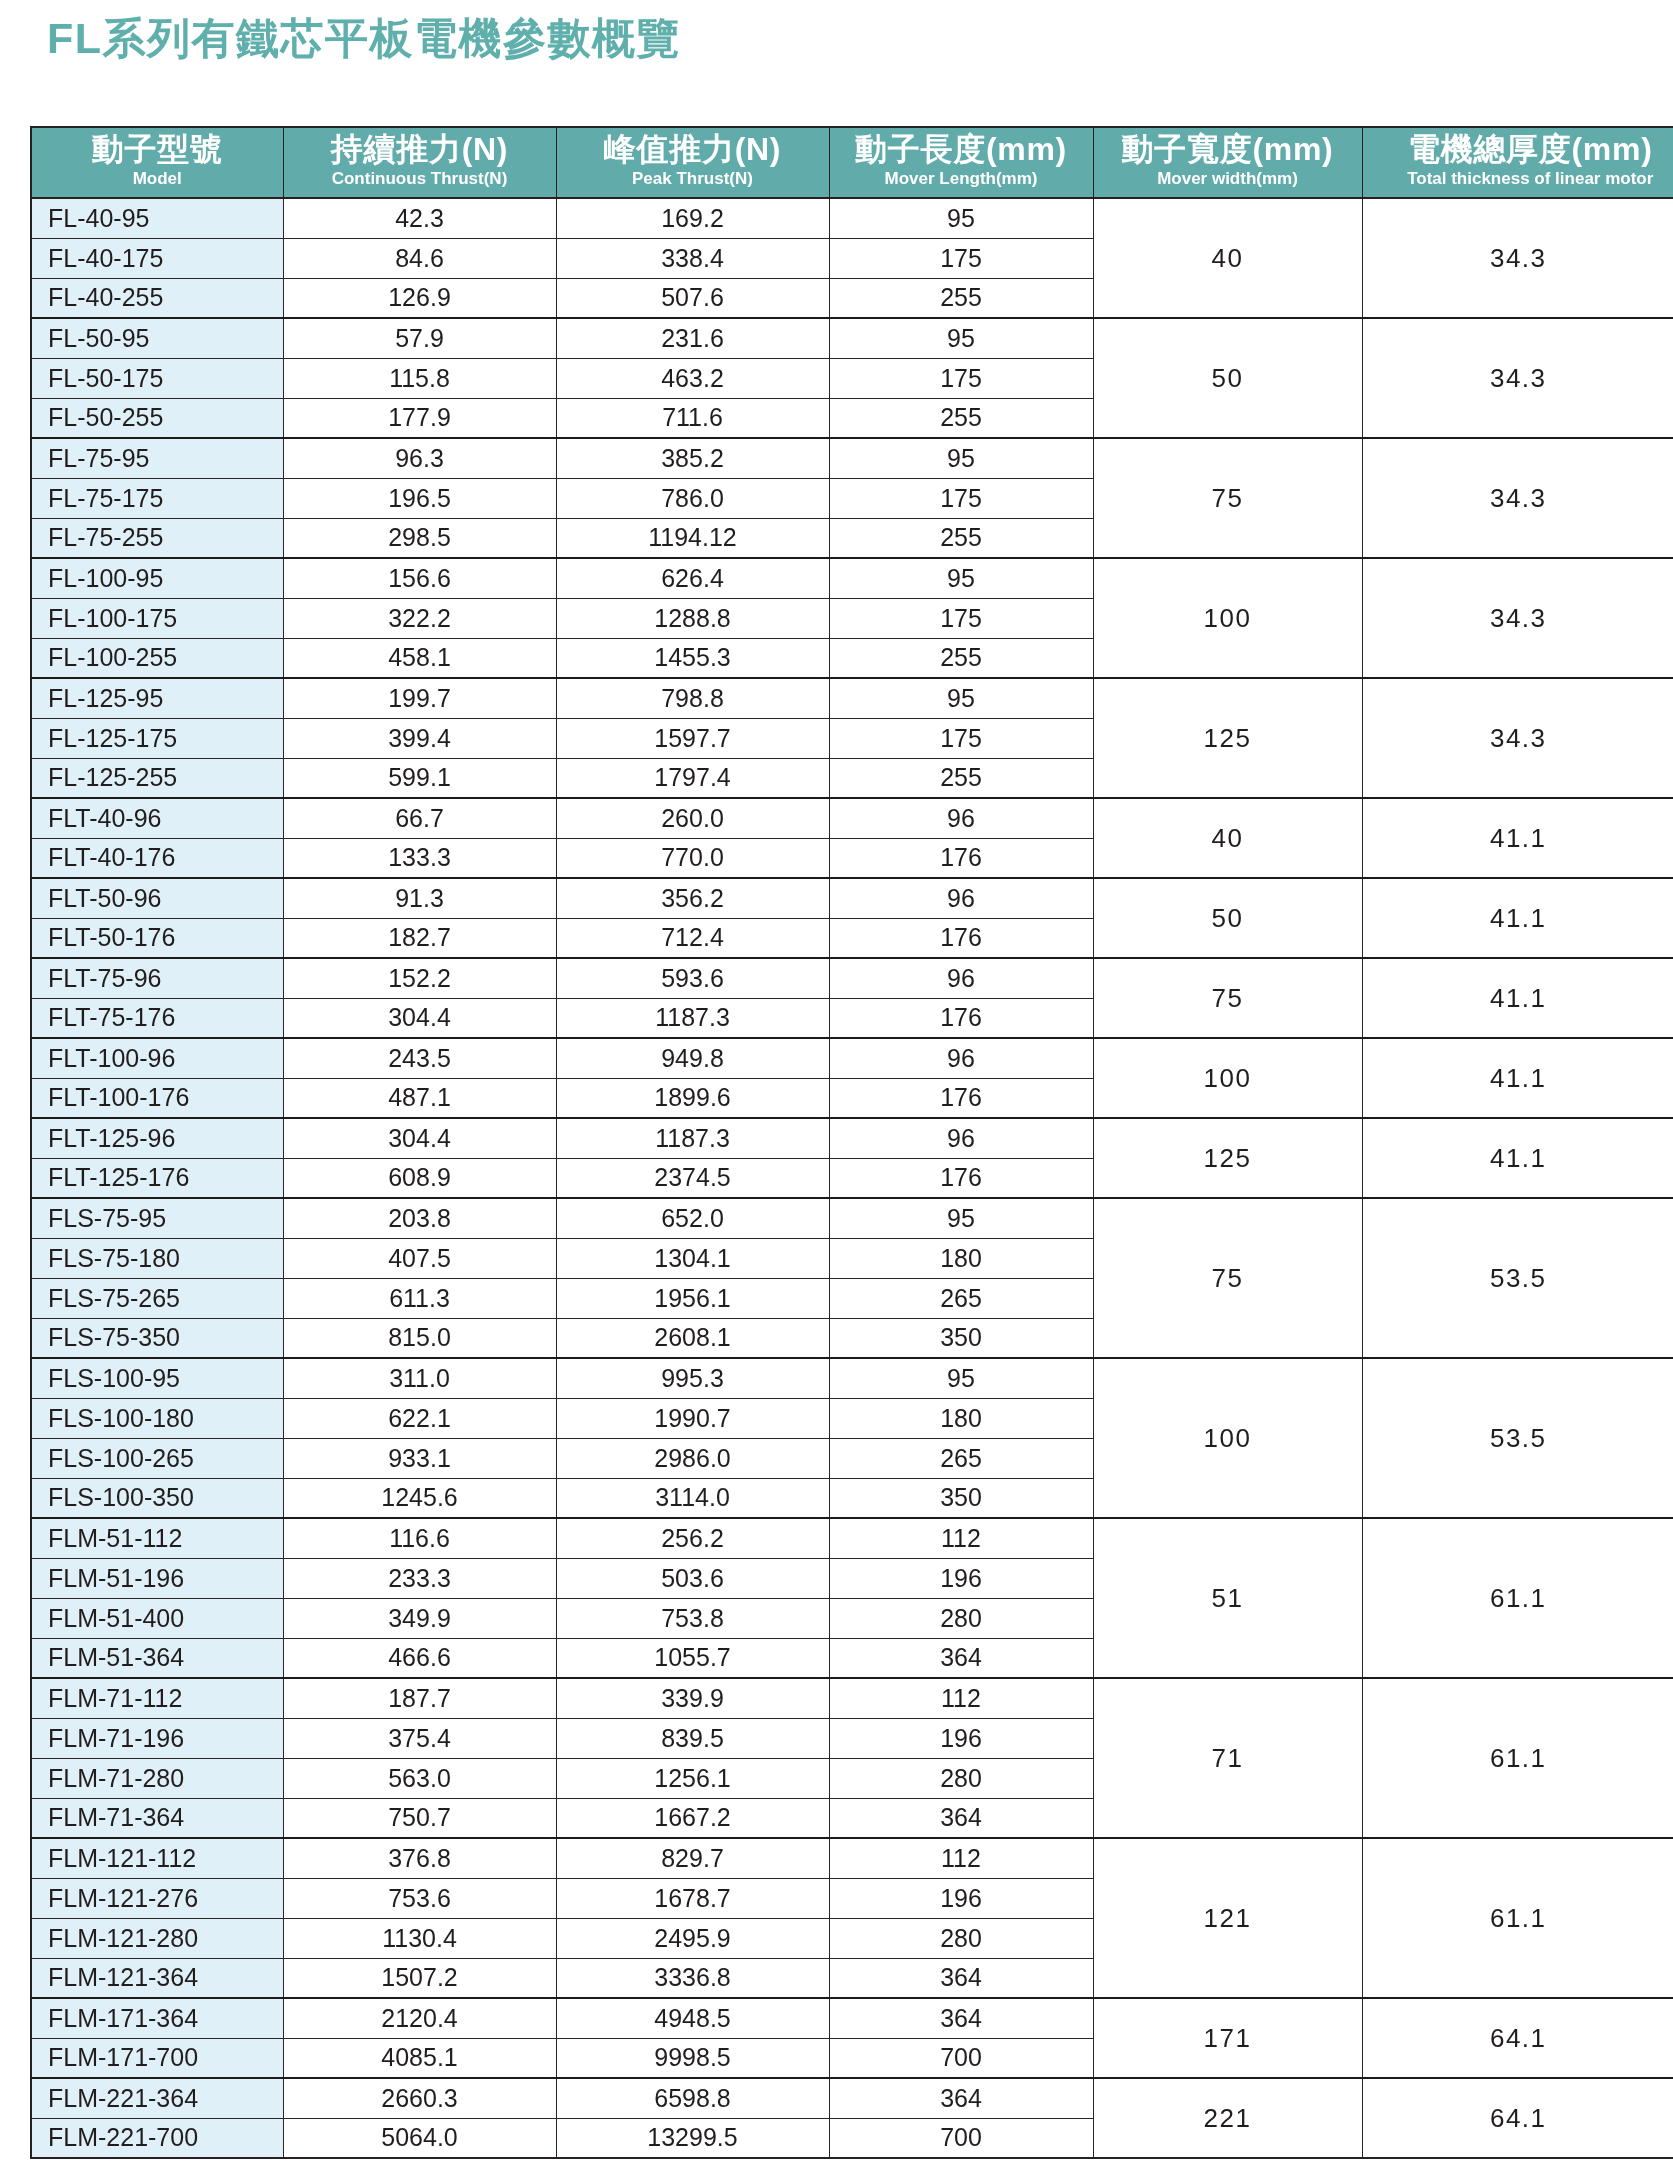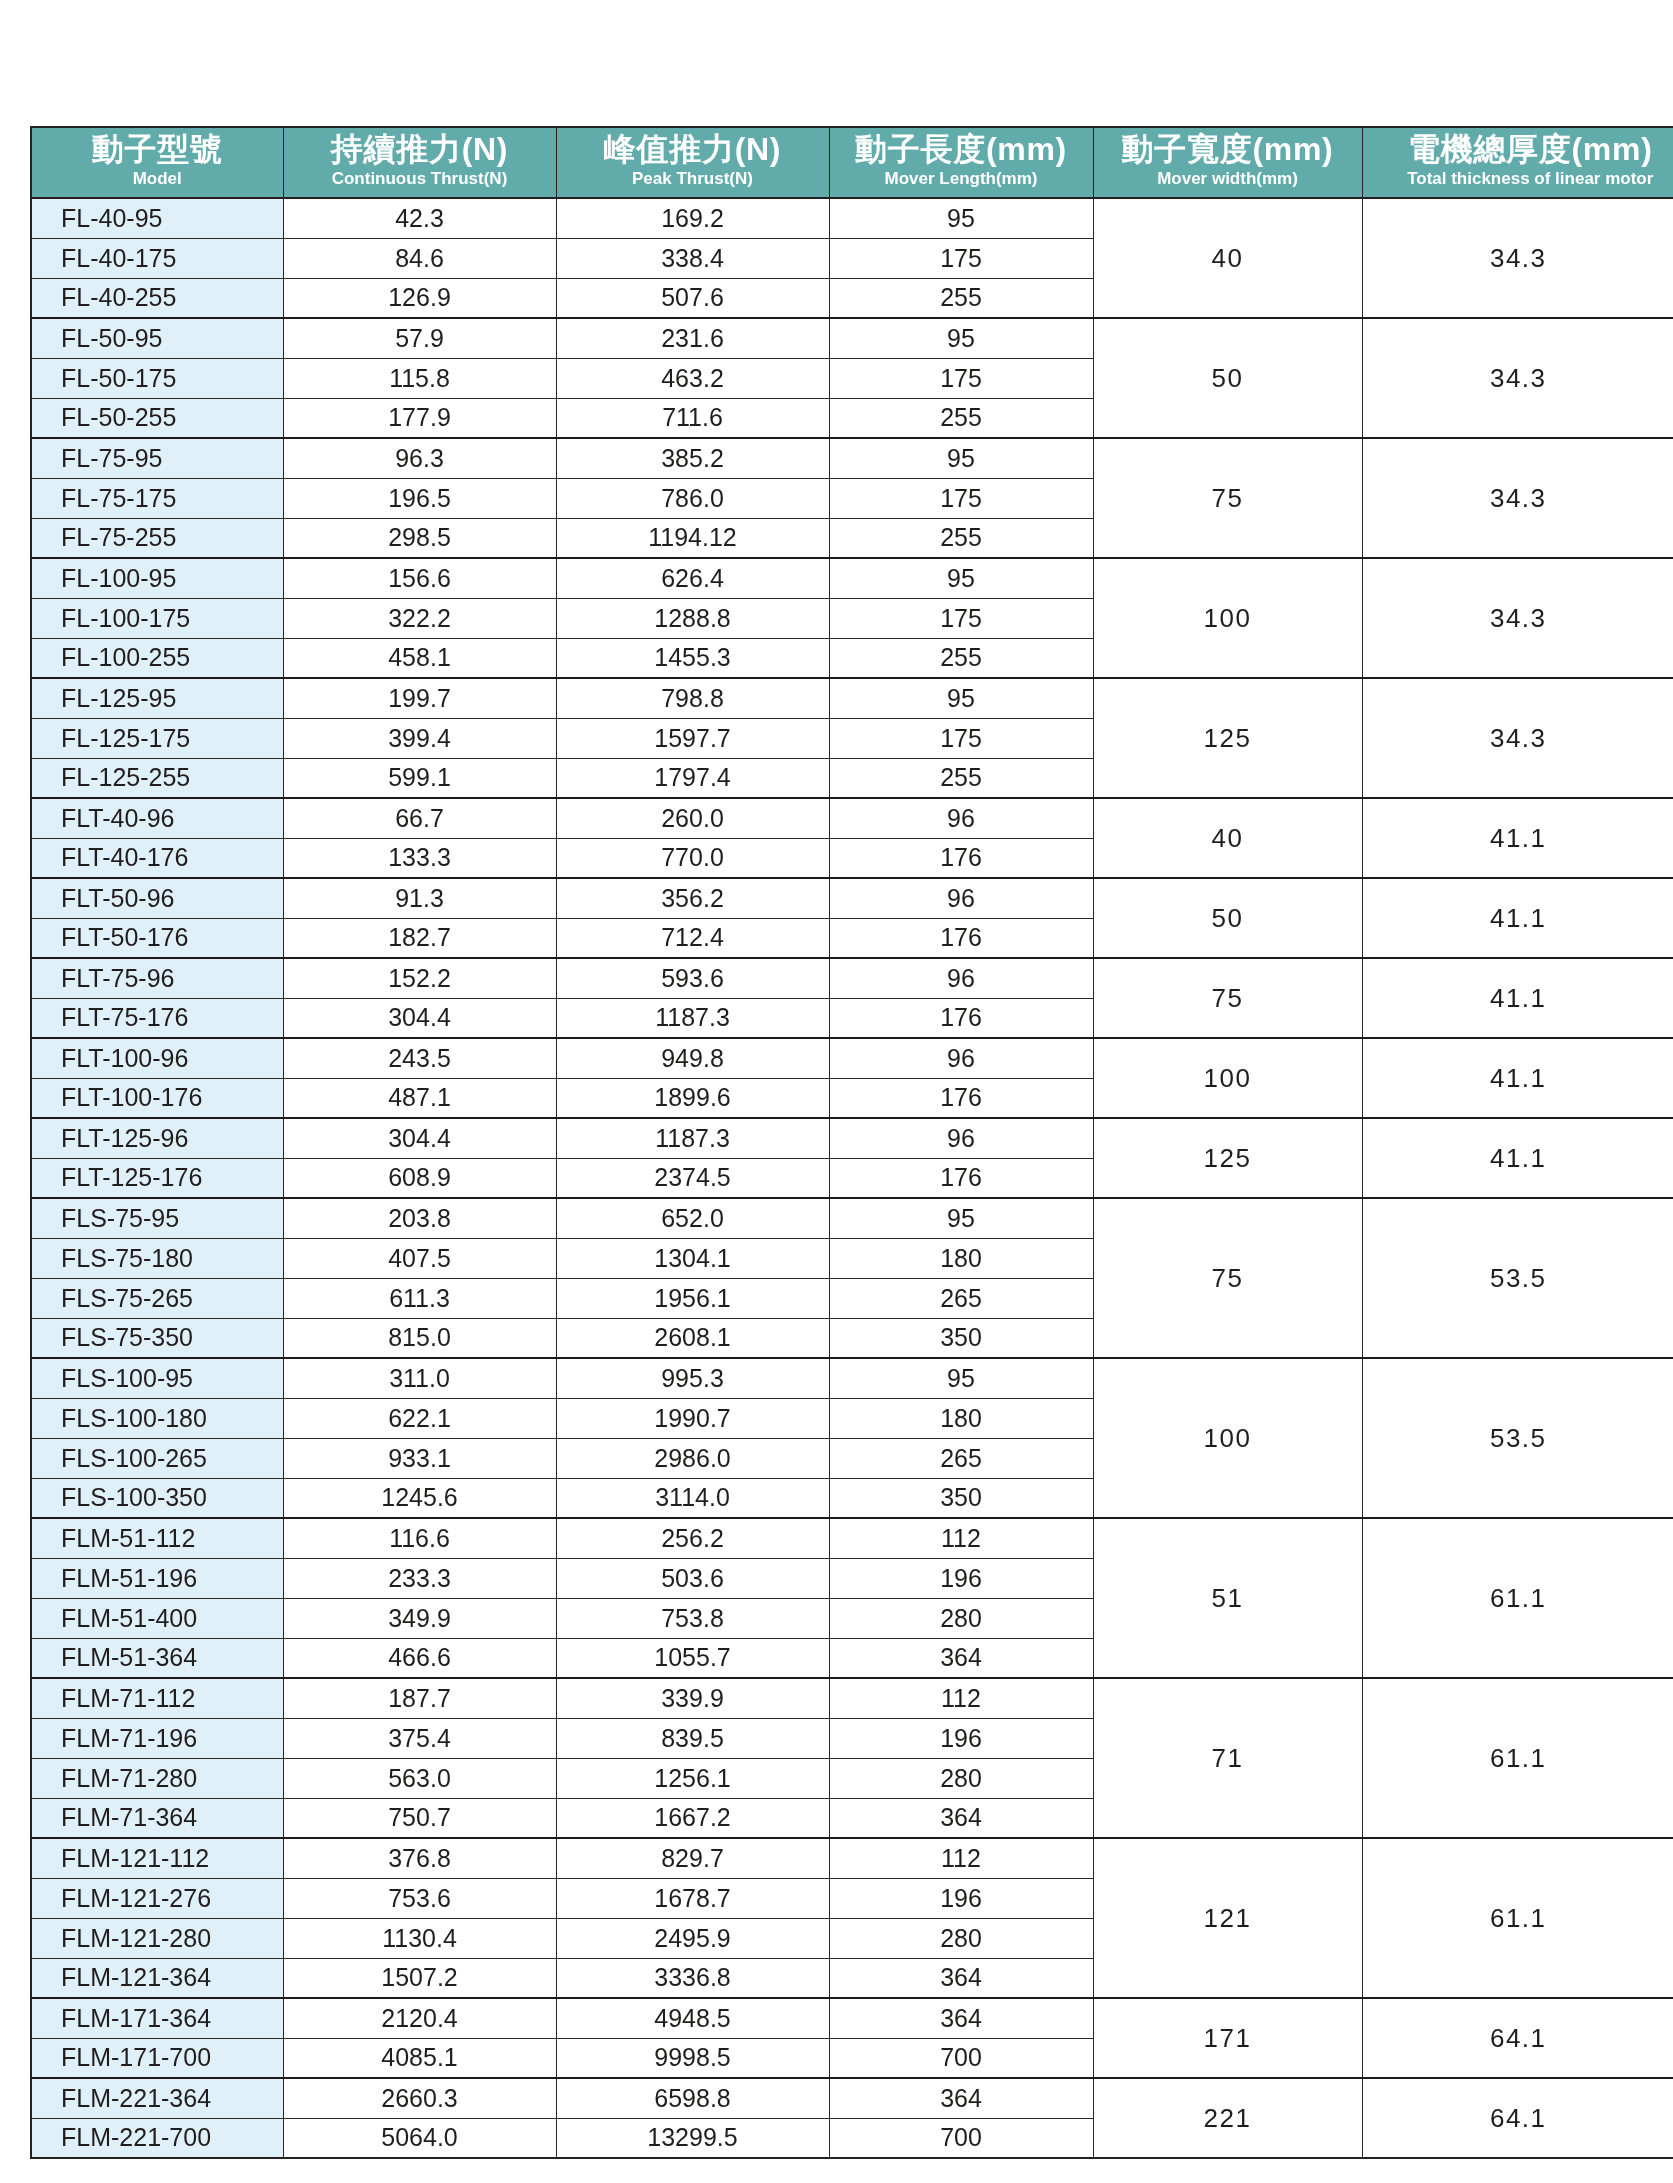--- a/index.html
+++ b/index.html
@@ -24,31 +24,32 @@
   thead th:last-child{border-right:none;padding-left:24px;}
   .hzh{display:block;font-size:32px;line-height:29px;letter-spacing:0.7px;}
   .hen{display:block;font-size:17px;line-height:22px;margin-top:4.4px;letter-spacing:0;}
   tbody tr{height:40px;}
   tbody td{
     border:1.5px solid #2a2424;vertical-align:middle;
     font-size:25px;color:#221d1d;text-align:center;
     padding:0;background:#ffffff;overflow:hidden;white-space:nowrap;
   }
   tbody td.model{
-    background:#DFF0F8;text-align:left;padding-left:29px;
+    background:#DFF0F8;text-align:left;padding-left:16px;
   }
   tbody td.merged{font-size:26px;letter-spacing:1.5px;}
   tbody td.thickness{border-right:none;}
   tbody tr.group-start td{border-top:2.2px solid #1e1a1a;}
 </style>
 </head>
 <body>
 
 <div class="page">
 
+  <h1 class="page-title">FL系列有鐵芯平板電機參數概覽</h1>
 
   <table class="spec">
     <colgroup>
       <col style="width:252px">
         <col style="width:273px">
         <col style="width:273px">
       <col style="width:264px">
         <col style="width:269px">
         <col style="width:312px">
     </colgroup>

